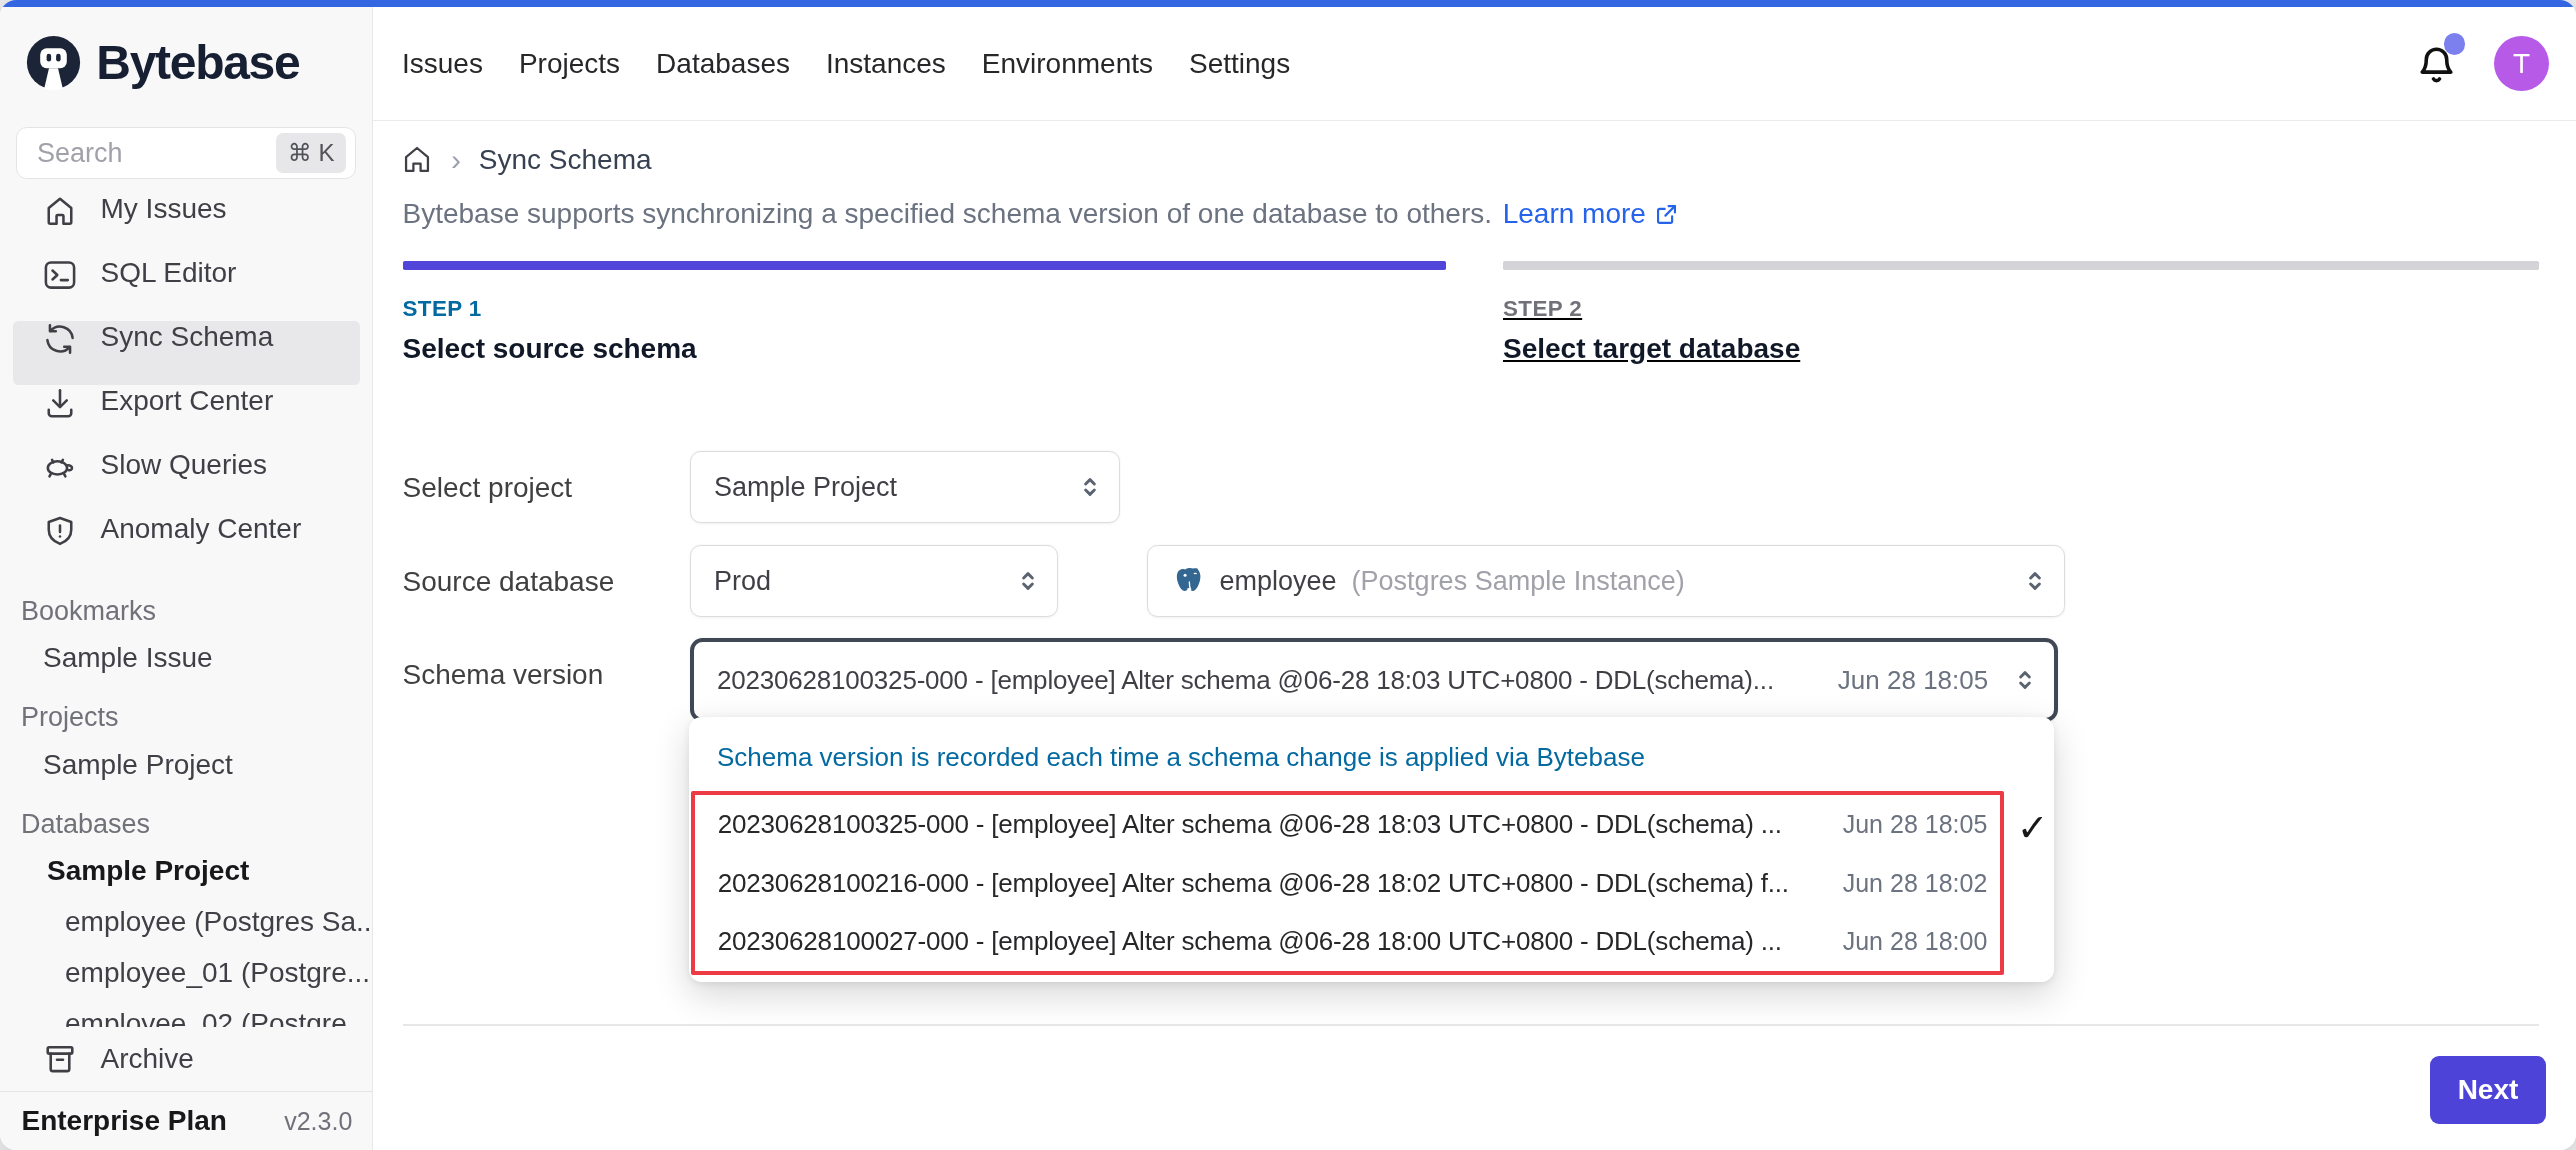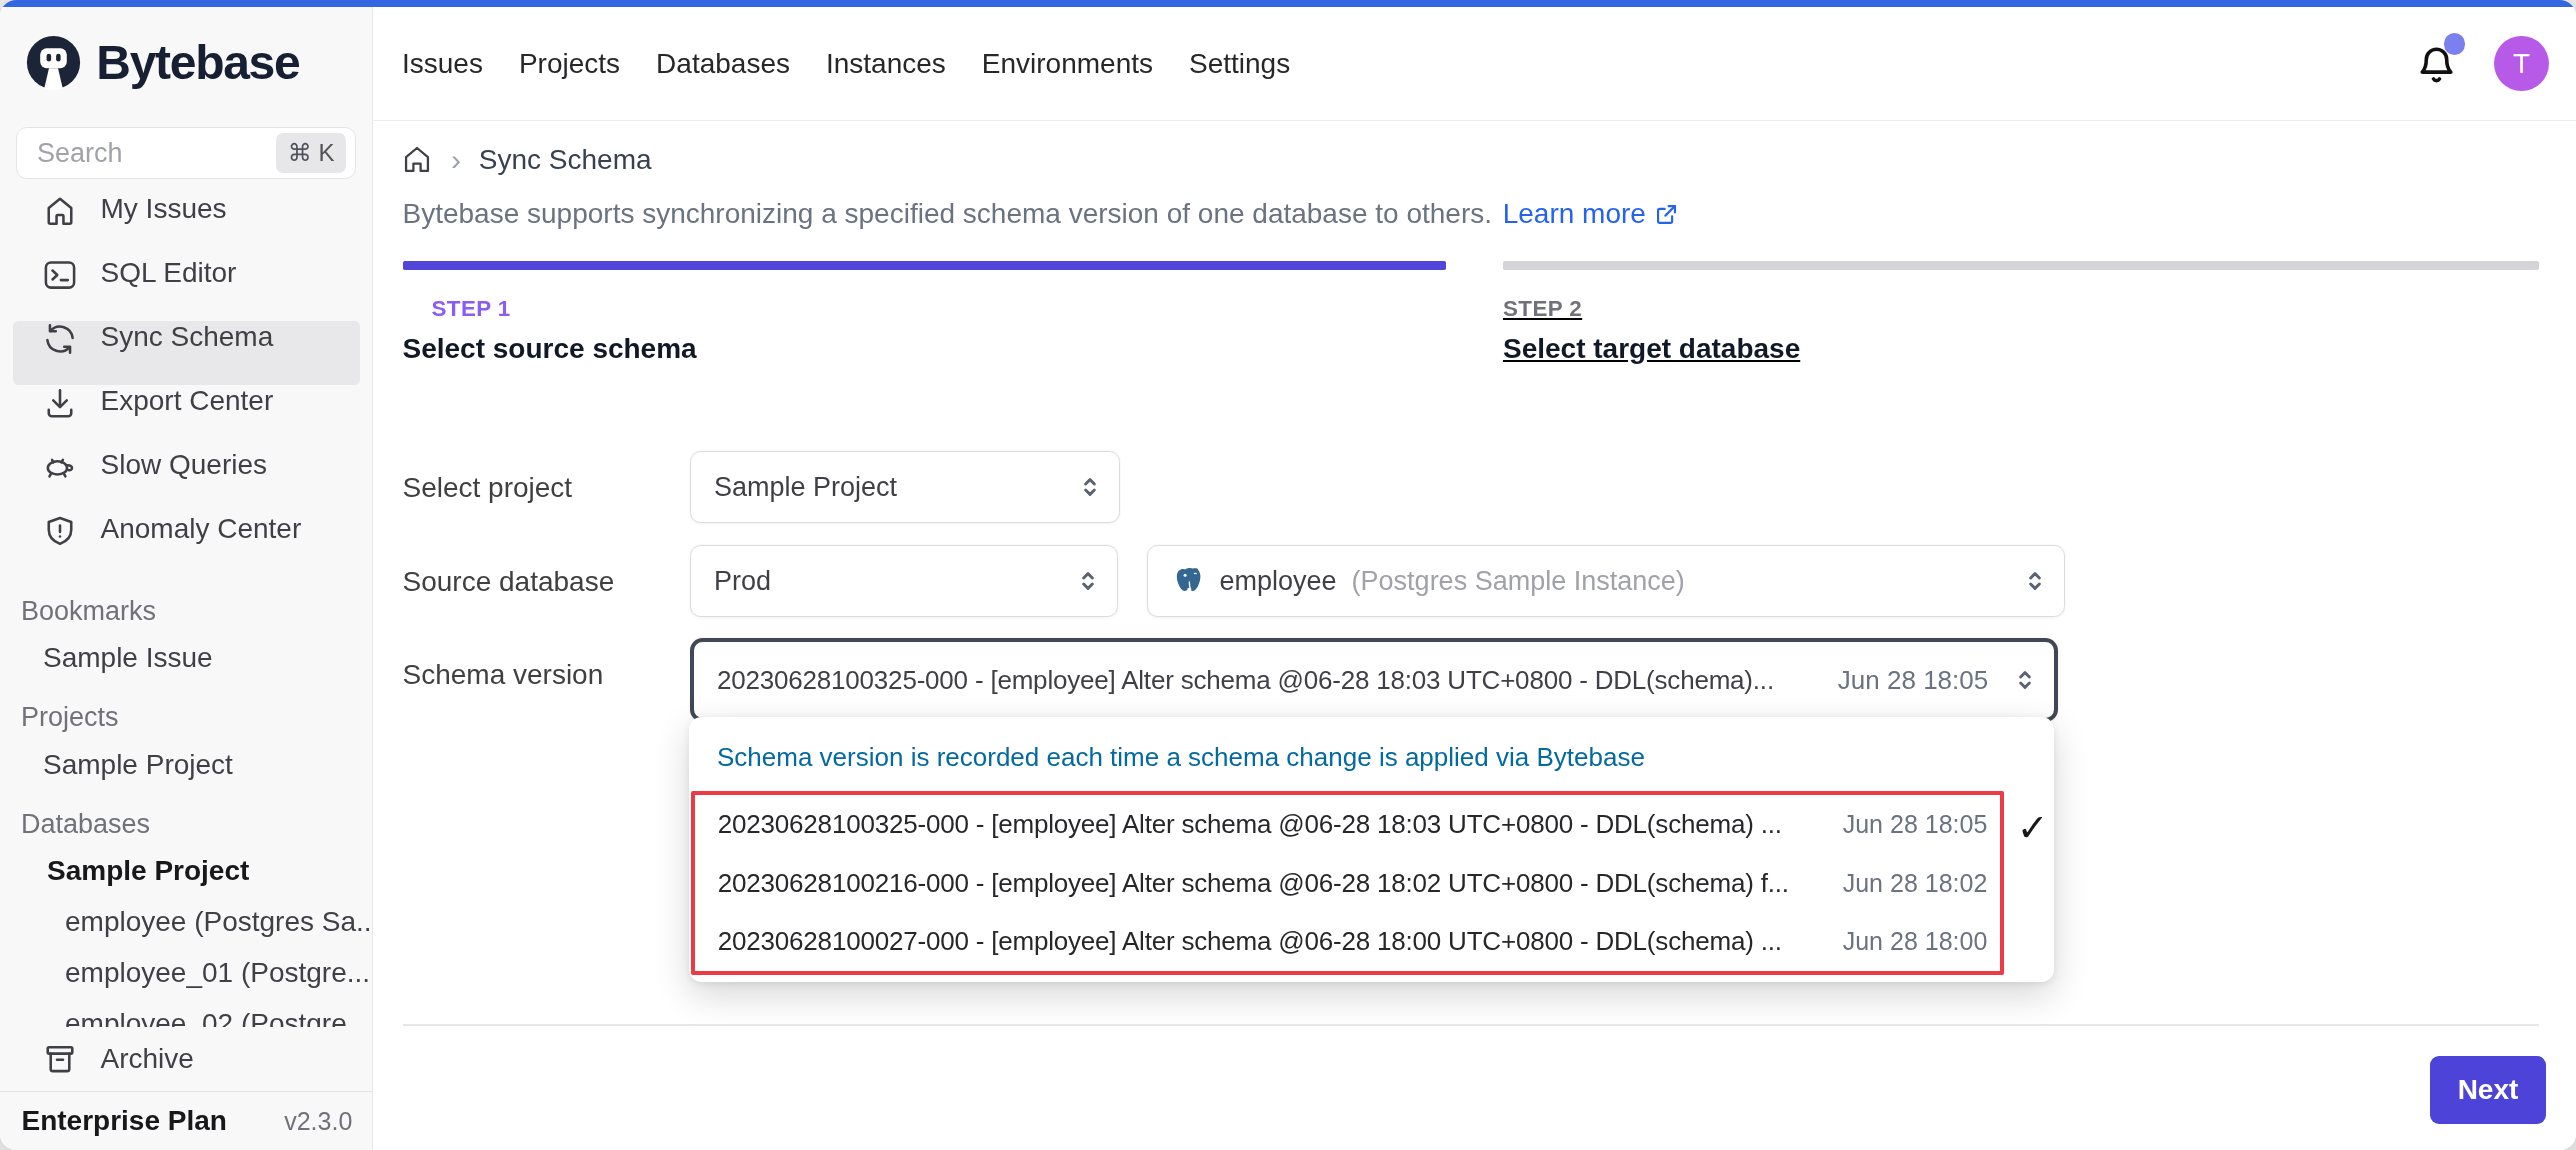--- a/index.html
+++ b/index.html
@@ -91,39 +91,39 @@
   .ext-icon { width:27px; height:27px; }
   .ext-icon path { stroke:#2563eb; stroke-width:1.9; fill:none; stroke-linecap:round; stroke-linejoin:round; }
 
   .bar { position:absolute; top:140px; height:9px; border-radius:1.8px; }
   .bar.done { left:29.5px; width:1043px; background:#5146d9; }
   .bar.todo { left:1130px; width:1036px; background:#d4d4d8; }
   .step-block { position:absolute; top:175px; }
   .step-block.s1 { left:29.5px; }
   .step-block.s2 { left:1130px;text-decoration:underline; }
   .step-eyebrow { font-size:22.4px; font-weight:700; letter-spacing:0.4px; }
-  .s1 .step-eyebrow { color:#8b5cf6;margin-left:29px; }
+  .s1 .step-eyebrow { color:#0369a1; }
   .s2 .step-eyebrow { color:#71717a; }
   .step-title { margin-top:10.7px; font-size:28px; font-weight:700; color:#111827; }
 
   .form-label { position:absolute; left:29.5px; font-size:28px; font-weight:500; color:#404040; }
   .select {
     position:absolute; background:#fff; border:1.8px solid #dcdce0; border-radius:10.7px;
     display:flex; align-items:center; padding:0 14.3px 0 23px; gap:12.5px;
     box-shadow:0 0.9px 2.7px rgba(0,0,0,.06); cursor:pointer;
   }
   .select .val { font-size:27px; color:#3f3f46; flex:1 1 auto; min-width:0; white-space:nowrap; overflow:hidden; }
   .muted { color:#a1a1aa; }
   .date { flex:none; font-size:26px; color:#6b7280; margin-right:9px; }
   .unfold { width:30px; height:30px; flex:none; }
   .unfold path { stroke:#5b6270; stroke-width:2.3; fill:none; stroke-linecap:round; stroke-linejoin:round; }
   .pg-icon { width:36px; height:36px; flex:none; }
 
   .sel-project { left:317px; top:330px; width:430px; height:72px; }
-  .sel-env     { left:317px; top:424px; width:428px; height:72px; }
+  .sel-env     { left:317px; top:424px; width:368px; height:72px; }
   .sel-db      { left:774px; top:424px; width:918px; height:72px; }
   .sel-version { left:317px; top:517px; width:1368px; height:84px; border:4.5px solid #3f4854; border-radius:12.5px; }
   .sel-version .val { font-size:26px; letter-spacing:-0.2px; }
   .lbl-project { top:351px; } .lbl-source { top:445px; } .lbl-version { top:538px; }
 
   .dropdown-panel {
     position:absolute; left:316px; top:596px; width:1365px; height:265px; background:#fff;
     border-radius:12.5px; box-shadow:0 12.5px 36px rgba(0,0,0,.16), 0 1.8px 7.2px rgba(0,0,0,.08); z-index:20;
   }
   .dd-hint { padding:25px 0 0 28px; font-size:26px; color:#0369a1; }

